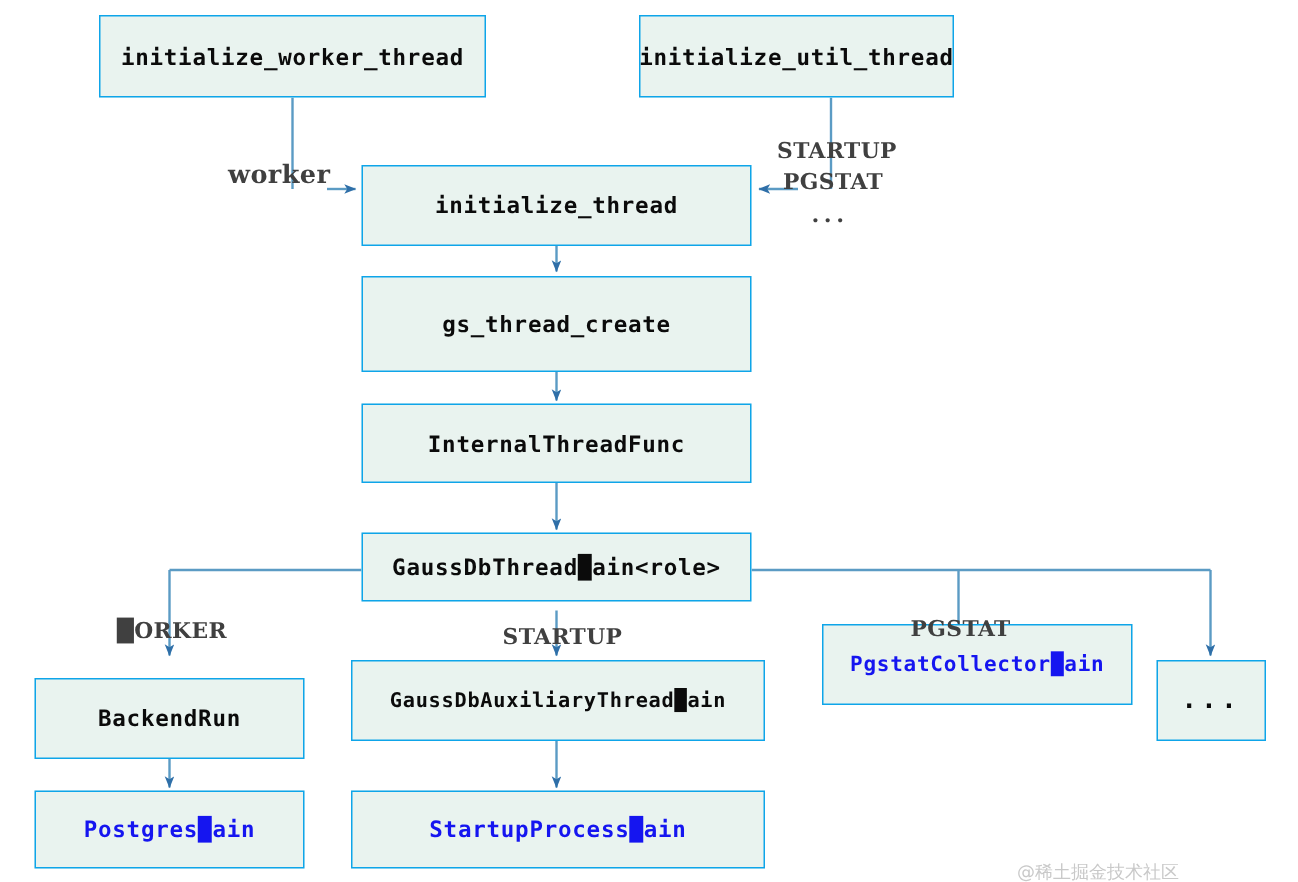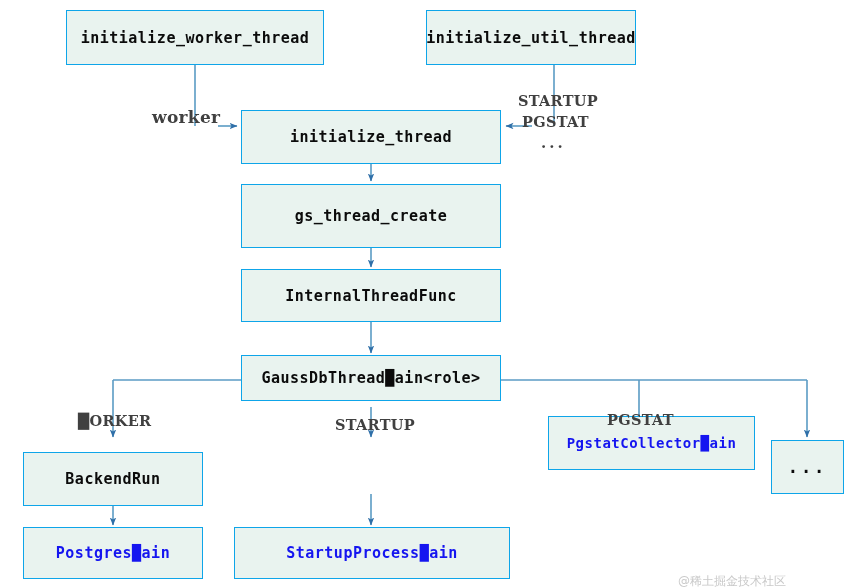--- a/index.html
+++ b/index.html
@@ -124,20 +124,23 @@
   </div>
 
   <div class="node dark" style="left:241px; top:355px; width:260px; height:46px;">
     <span class="label">GaussDbThread█ain&lt;role&gt;</span>
   </div>
 
   <div class="node dark" style="left:23px; top:440px; width:180px; height:54px;margin-top:12px;">
     <span class="label">BackendRun</span>
   </div>
 
+  <div class="node dark xsmall" style="left:234px; top:440px; width:276px; height:54px;">
+    <span class="label">GaussDbAuxiliaryThread█ain</span>
+  </div>
 
   <div class="node blue small" style="left:536px; top:416px; width:207px; height:54px;margin-left:12px;">
     <span class="label">PgstatCollector█ain</span>
   </div>
 
   <div class="node dots" style="left:771px; top:440px; width:73px; height:54px;">
     <span class="label">...</span>
   </div>
 
   <div class="node blue" style="left:23px; top:527px; width:180px; height:52px;">

